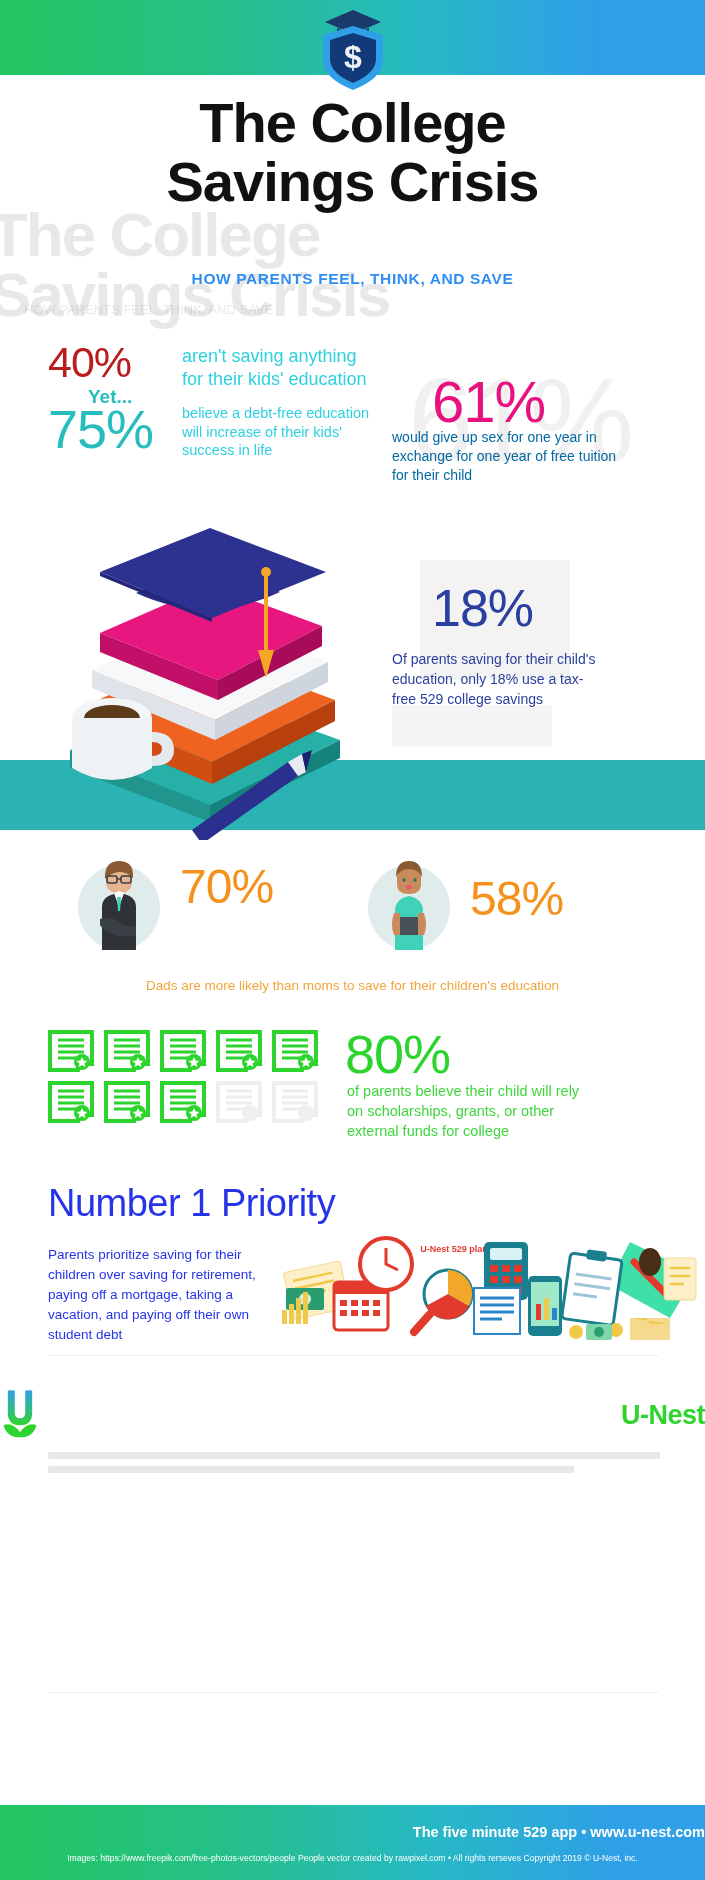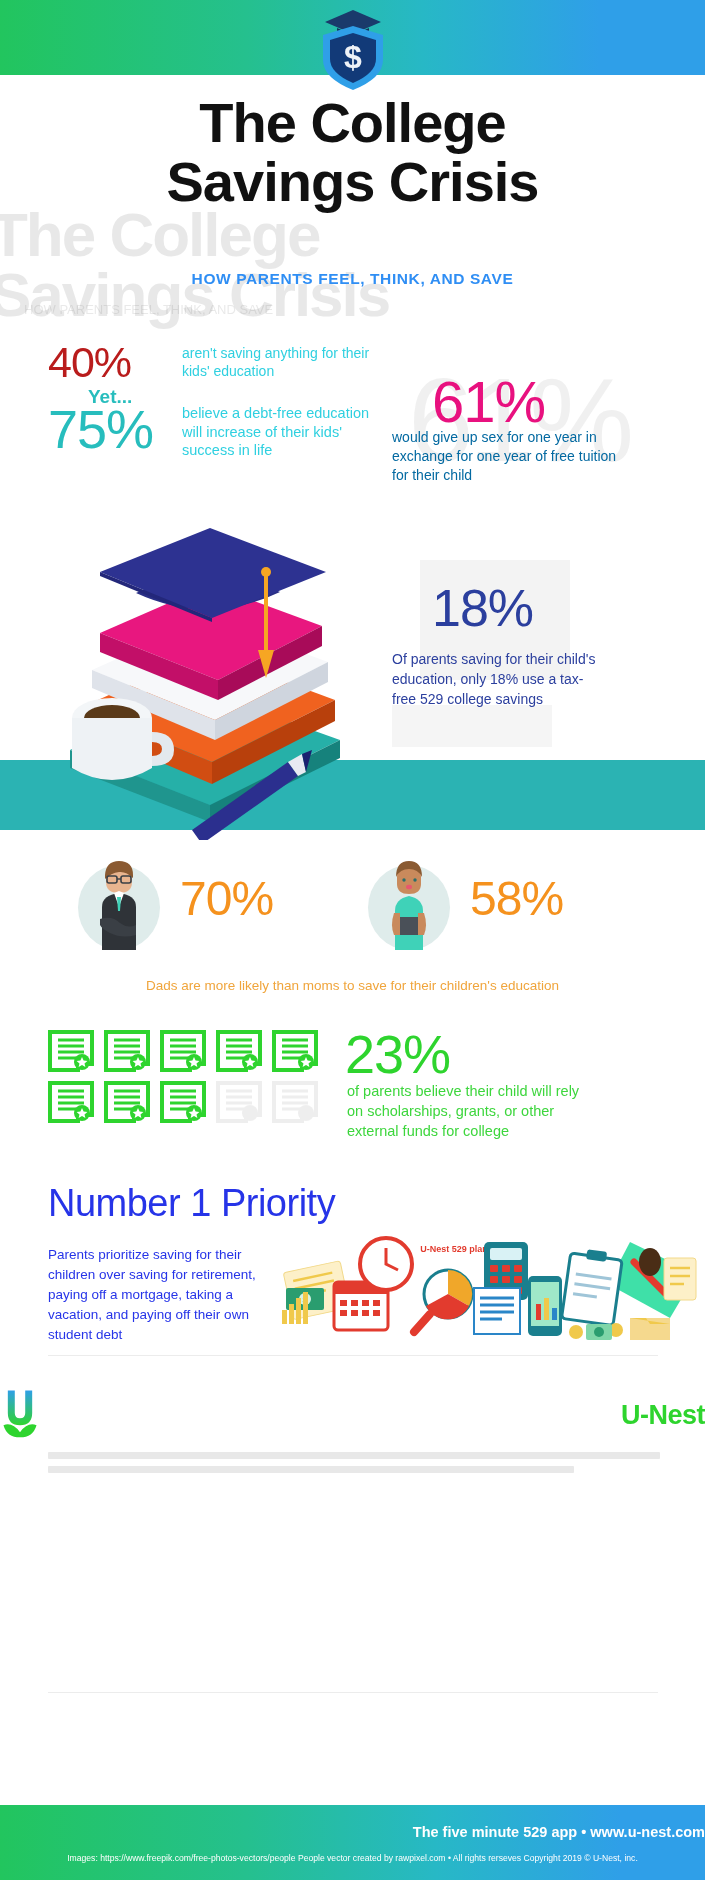--- a/index.html
+++ b/index.html
@@ -51,21 +51,21 @@
     letter-spacing:-5px; z-index:1; pointer-events:none;
   }
 
   
   .s40-num{
     position:absolute; left:48px; top:338px; font-size:43px; font-weight:300;
     color:#b91c1c; letter-spacing:-1px; z-index:3;
   }
   .s40-txt{
     position:absolute; left:182px; top:345px; width:190px;
-    color:#2fd0e0; font-size:14px; line-height:1.28; z-index:3;
+    color:#2fd0e0; font-size:18px; line-height:1.28; z-index:3;
   }
   .yet{
     position:absolute; left:88px; top:386px; font-size:19px; font-weight:bold;
     color:#27bdbd; z-index:3;
   }
   
   .s75-num{
     position:absolute; left:48px; top:398px; font-size:54px; font-weight:300;
     color:#27bdbd; letter-spacing:-1px; z-index:3;
   }
@@ -293,21 +293,21 @@
       <path d="M27 20 Q28 6 41 6 Q55 6 55 20 L55 23 Q48 16 41 17 Q33 18 27 24 Z" fill="#8a5a32"></path>
       <rect x="29" y="21" width="10" height="7" rx="2" fill="none" stroke="#3a3f45" stroke-width="1.6"></rect>
       <rect x="43" y="21" width="10" height="7" rx="2" fill="none" stroke="#3a3f45" stroke-width="1.6"></rect>
       <path d="M39 24 L43 24" stroke="#3a3f45" stroke-width="1.4"></path>
       <path d="M24 95 L24 52 Q24 40 41 38 Q58 40 58 52 L58 95 Z" fill="#2f3338"></path>
       <path d="M36 38 L41 52 L46 38 L41 36 Z" fill="#ffffff"></path>
       <path d="M39 42 L43 42 L42 56 L40 56 Z" fill="#3fd2b8"></path>
       <path d="M22 64 Q34 60 42 68 Q50 74 58 70 L58 80 Q44 84 32 78 Q24 74 22 70 Z" fill="#3a3f45"></path>
     </svg>
   </div>
-  <div class="pct-orange" style="left:180px; top:16px;text-align:right;">70%</div>
+  <div class="pct-orange" style="left:180px; top:4px;text-align:right;">70%</div>
 
   <div class="p-circle" style="left:368px; top:0;">
     <div class="disc"></div>
     <svg viewBox="0 0 82 95" width="82" height="95" style="position:absolute;left:0;top:0;">
       <path d="M41 9 Q53 9 53 22 L53 29 Q53 39 41 39 Q29 39 29 29 L29 22 Q29 9 41 9 Z" fill="#c98a5c"></path>
       <path d="M28 22 Q28 6 41 6 Q54 6 54 22 Q50 14 41 14 Q32 14 28 22 Z" fill="#8a5a32"></path>
       <circle cx="36" cy="25" r="1.7" fill="#2b6f6a"></circle>
       <circle cx="47" cy="25" r="1.7" fill="#2b6f6a"></circle>
       <ellipse cx="41" cy="32" rx="3" ry="2.2" fill="#e8566f"></ellipse>
       <path d="M27 95 L27 56 Q27 44 41 41 Q55 44 55 56 L55 95 Z" fill="#3fd2b8"></path>
@@ -397,21 +397,21 @@
     </div>
     <div class="cert dim">
       <svg viewBox="0 0 46 42" width="46" height="42">
         <path d="M2 2 H44 V34 H30 V40 H2 Z" fill="none" stroke="#7a7a7a" stroke-width="4"></path>
         <path d="M10 10 H36 M10 16 H36 M10 22 H36 M10 28 H28" stroke="#7a7a7a" stroke-width="3"></path>
         <circle cx="34" cy="32" r="8" fill="#7a7a7a"></circle>
       </svg>
     </div>
   </div>
 </div>
-<div class="s80-num">23%</div>
+<div class="s80-num">80%</div>
 <div class="s80-txt">of parents believe their child will rely on scholarships, grants, or other external funds for college</div>
 
 <div class="n1-title">Number 1 Priority</div>
 <div class="n1-txt">Parents prioritize saving for their children over saving for retirement, paying off a mortgage, taking a vacation, and paying off their own student debt</div>
 
 <div class="n1-illus">
   <svg viewBox="0 0 420 110" width="420" height="110">
 
     <path d="M352 10 L418 42 L392 86 L330 52 Z" fill="#3fe0a8"></path>
 

